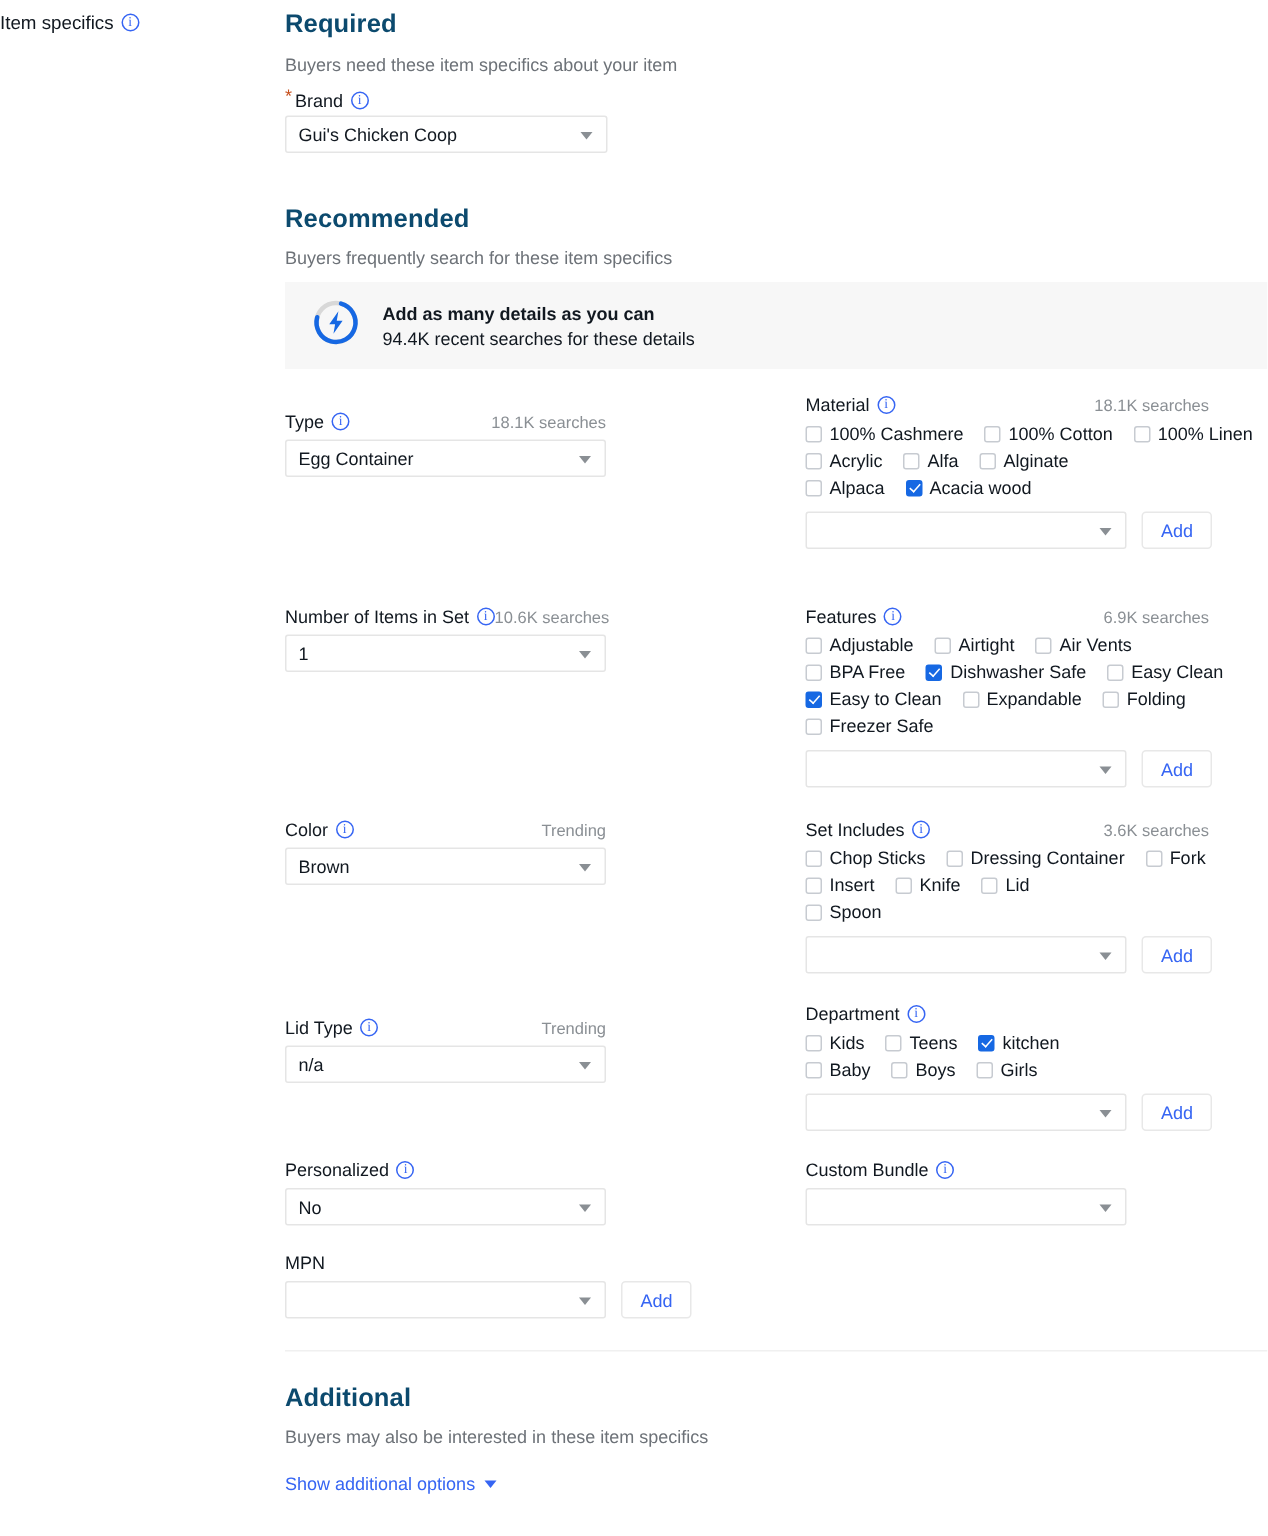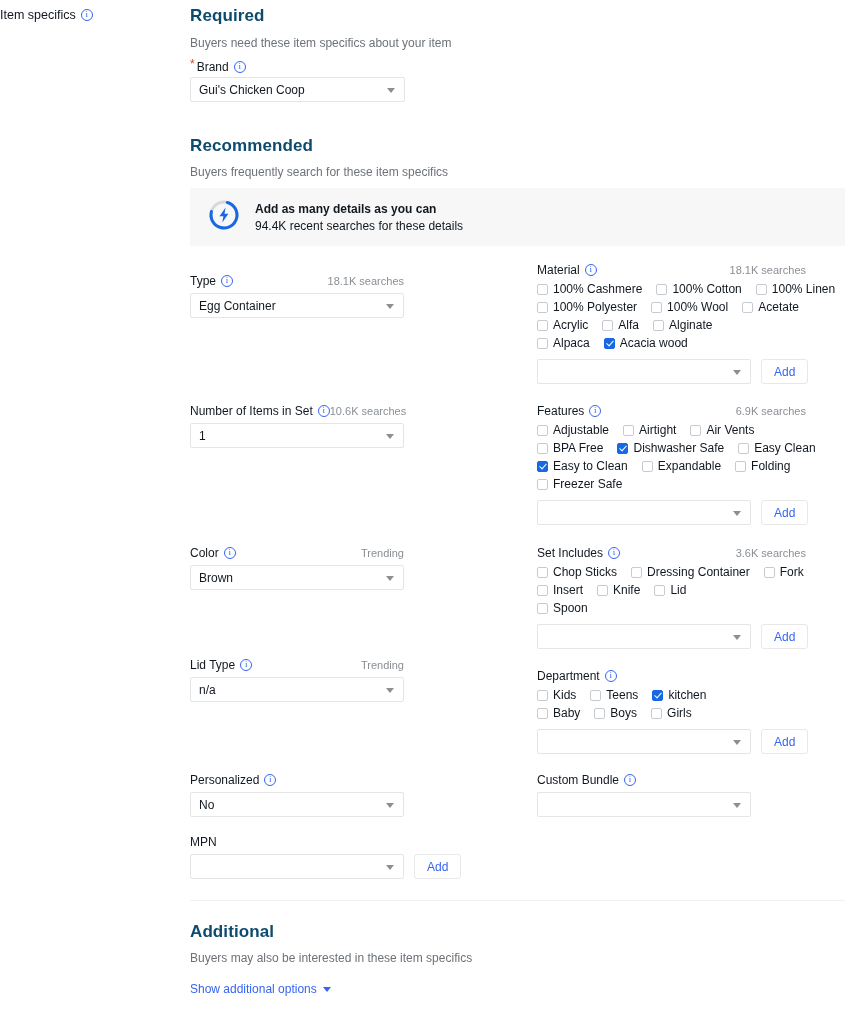--- a/index.html
+++ b/index.html
@@ -200,21 +200,21 @@
           <i class="info">i</i>
         </span>
         <span class="fld-meta">Trending</span>
       </div>
       <div class="select">
         <span>Brown</span>
         <span class="caret"></span>
       </div>
     </div>
 
-    <div class="blk colL" style="top:658px">
+    <div class="blk colL" style="top:678px">
       <div class="fld-head">
         <span class="fld-label">
           <span>Lid Type</span>
           <i class="info">i</i>
         </span>
         <span class="fld-meta">Trending</span>
       </div>
       <div class="select">
         <span>n/a</span>
         <span class="caret"></span>
@@ -263,34 +263,20 @@
               <span class="box"></span>
               <span>100% Cashmere</span>
             </label>
           <label class="cb">
               <span class="box"></span>
               <span>100% Cotton</span>
             </label>
           <label class="cb">
               <span class="box"></span>
               <span>100% Linen</span>
-            </label>
-        </div>
-        <div class="cbrow">
-          <label class="cb">
-              <span class="box"></span>
-              <span>100% Polyester</span>
-            </label>
-          <label class="cb">
-              <span class="box"></span>
-              <span>100% Wool</span>
-            </label>
-          <label class="cb">
-              <span class="box"></span>
-              <span>Acetate</span>
             </label>
         </div>
         <div class="cbrow">
           <label class="cb">
               <span class="box"></span>
               <span>Acrylic</span>
             </label>
           <label class="cb">
               <span class="box"></span>
               <span>Alfa</span>

